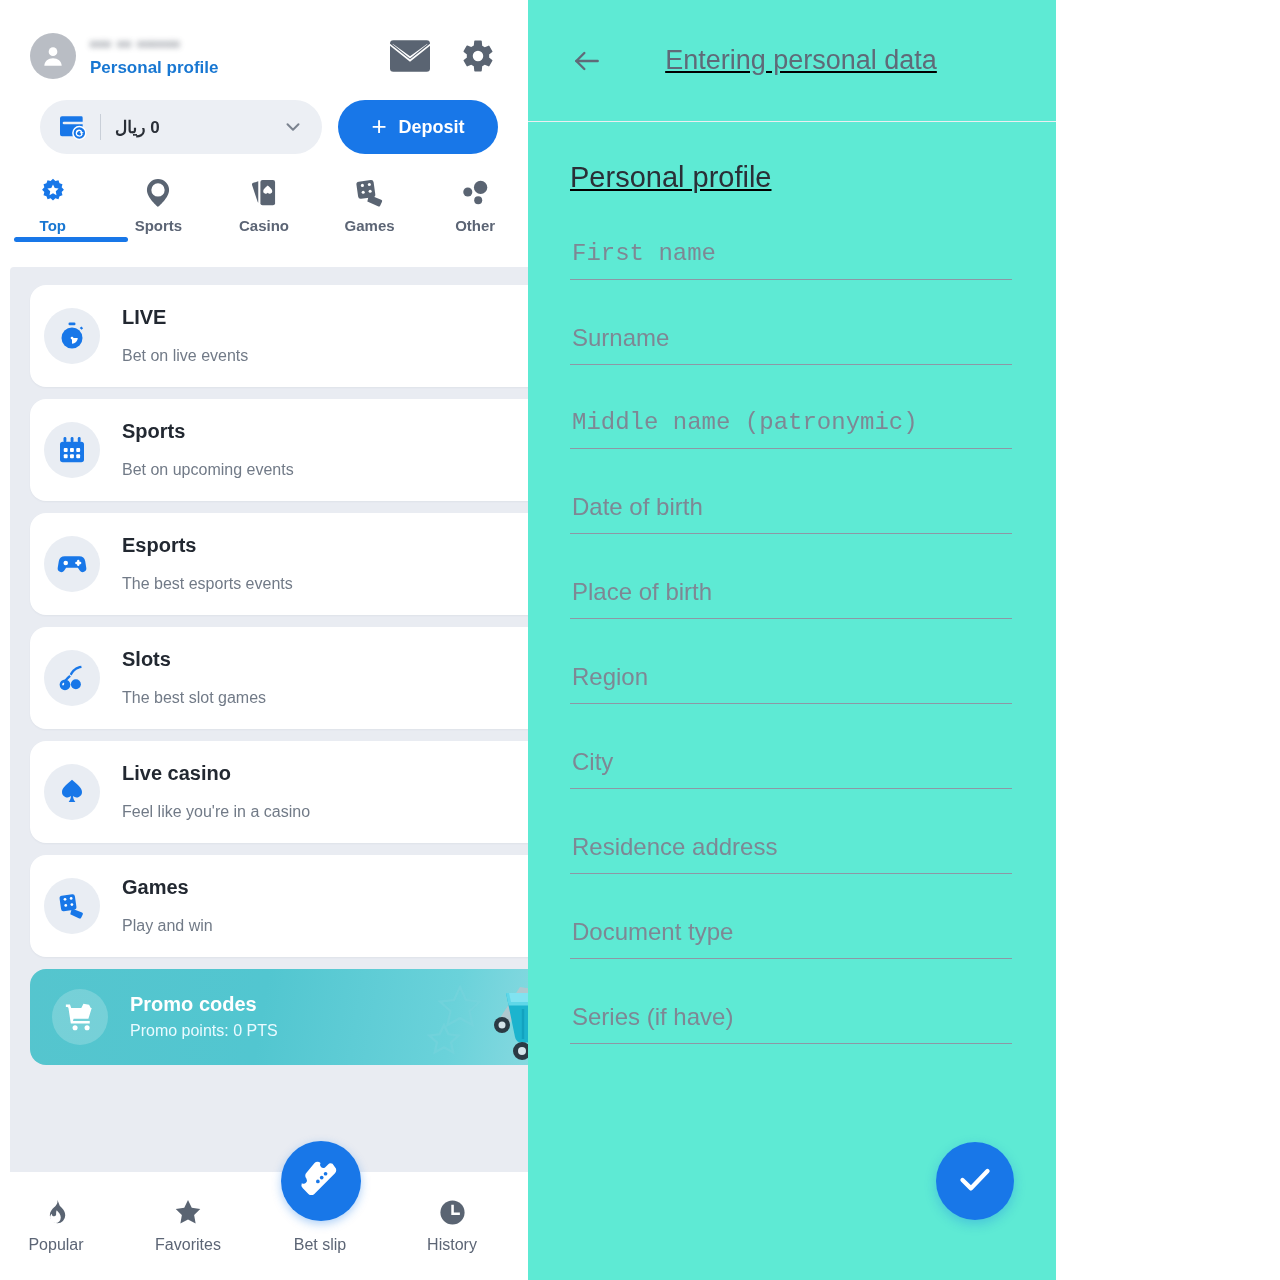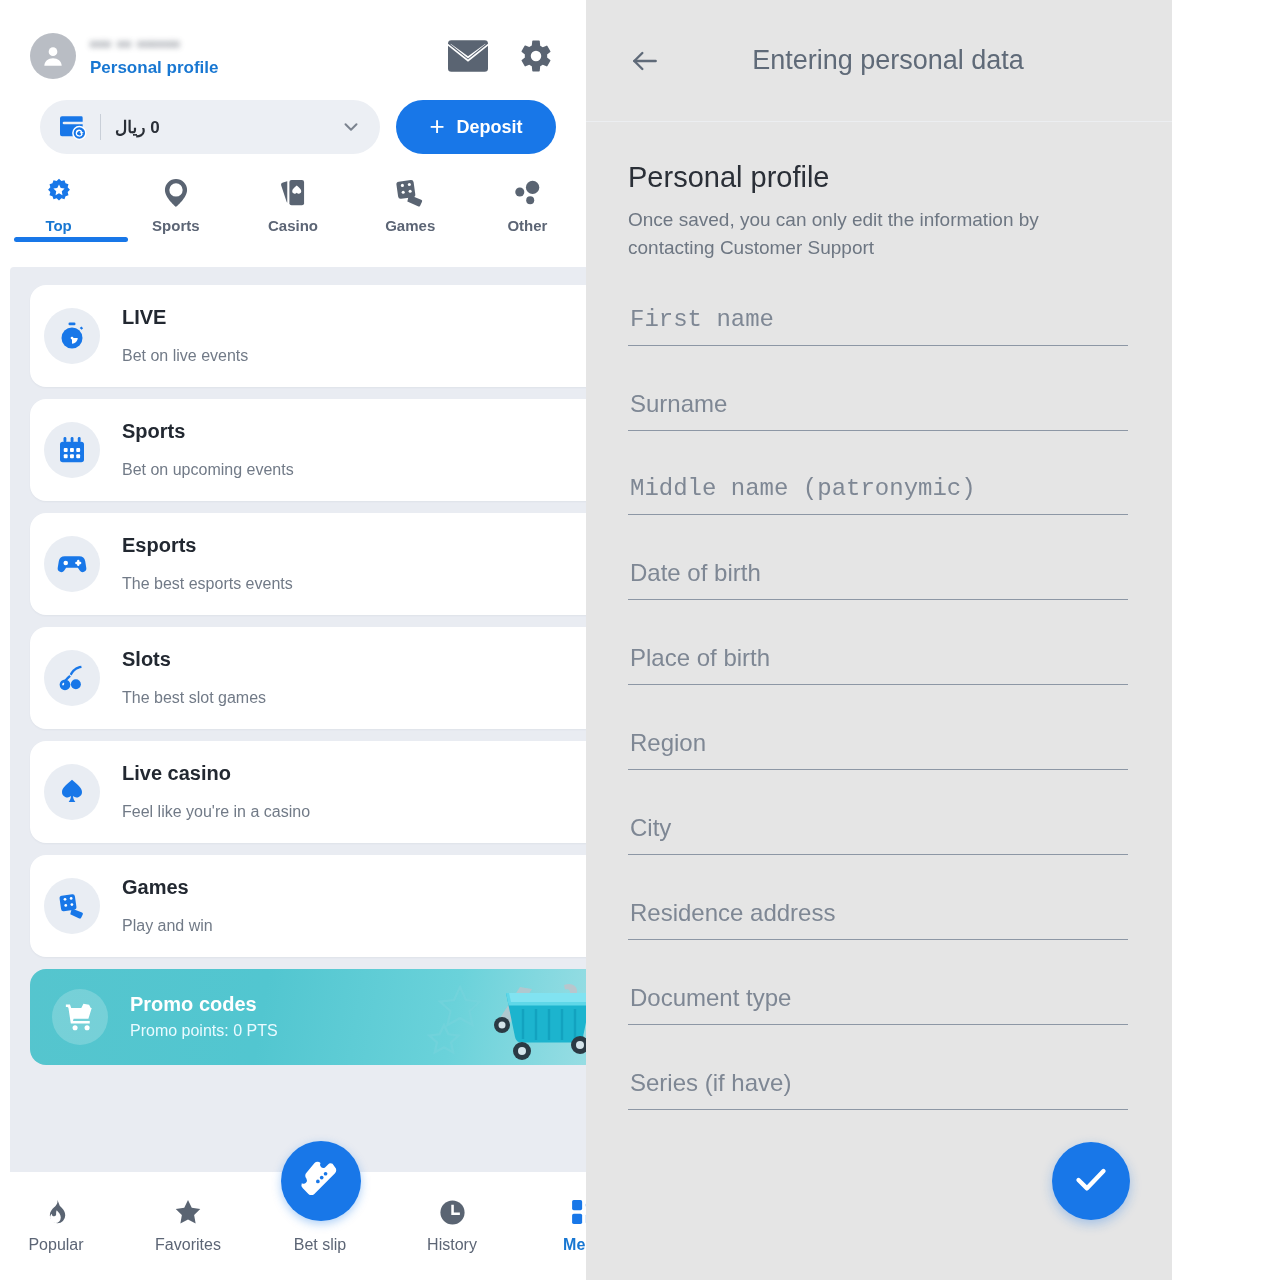--- a/index.html
+++ b/index.html
@@ -2,21 +2,21 @@
 <html><head>
 <meta charset="utf-8">
 <style>
   * { box-sizing: border-box; margin: 0; padding: 0; }
   html, body {
     width: 1280px; height: 1280px;
     font-family: "Liberation Sans", sans-serif;
     background: #ffffff;
     overflow: hidden;
   }
-  .screen { position: relative; width: 1172px; height: 1280px; display: flex; }
+  .screen { position: relative; width: 1056px; height: 1280px; display: flex; }
 
   
   .left-panel {
     position: relative;
     width: 640px; height: 1280px;
     background: #ffffff;
     overflow: hidden;
   }
 
   
@@ -177,22 +177,23 @@
     background: #1877e8;
     display: flex; align-items: center; justify-content: center;
     box-shadow: 0 3px 10px rgba(24,119,232,.35);
     z-index: 5; cursor: pointer;
   }
 
   
   .right-panel {
     position: relative;
     width: 640px; height: 1280px;
-    background: #e5e5e5;
+    background: #5eead4;
     overflow: hidden;
+    text-decoration: underline;
   }
   .rp-appbar {
     height: 122px; display: flex; align-items: center;
     padding-left: 42px;
     border-bottom: 1px solid #eceef1;
   }
   .back-btn { width: 34px; height: 34px; display:flex; align-items:center; justify-content:center; cursor:pointer; flex:0 0 auto; }
   .back-btn svg { display:block; }
   .rp-title {
     flex: 1 1 auto; text-align: center;
@@ -558,21 +559,20 @@
         <svg width="32" height="32" viewBox="0 0 24 24" fill="none" stroke="#5f6a78" stroke-width="1.8" stroke-linecap="round" stroke-linejoin="round">
           <line x1="20" y1="12" x2="4" y2="12"></line>
           <polyline points="10 18 4 12 10 6"></polyline>
         </svg>
       </span>
       <span class="rp-title">Entering personal data</span>
     </div>
 
     <div class="rp-body">
       <div class="rp-h1">Personal profile</div>
-      <div class="rp-note">Once saved, you can only edit the information by contacting Customer Support</div>
 
       <div class="field mono">
         <input type="text" placeholder="First name" style="">
       </div>
       <div class="field">
         <input type="text" placeholder="Surname" style="">
       </div>
       <div class="field mono">
         <input type="text" placeholder="Middle name (patronymic)" style="">
       </div>

